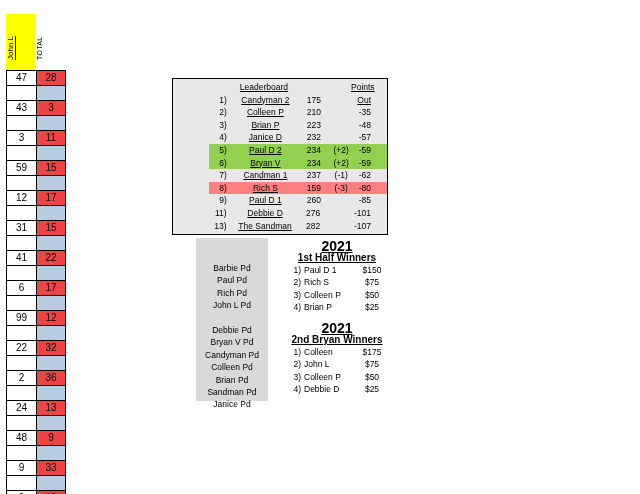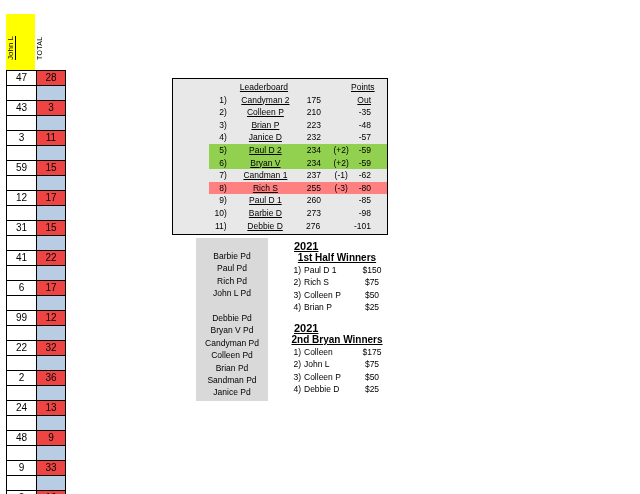--- a/index.html
+++ b/index.html
@@ -153,33 +153,34 @@
   .paid-item {
     font-size: 8.5px;
     line-height: 12.4px;
     text-align: center;
     white-space: nowrap;
   }
   .paid-item.spacer {
     height: 12.4px;
   }
   #paid-list {
-    padding-top: 12px;
+    padding-top: 24px;
   }
 
   
   .winners {
     position: absolute;
     width: 120px;
   }
   #winners-first { left: 286px; top: 240px; }
   #winners-second { left: 286px; top: 322px; }
   .win-year {
-    font-size: 11px;
+    font-size: 14px;
     line-height: 12px;
+    text-align: center;
     font-weight: bold;
     text-decoration: underline;
     width: 86px;
     margin-left: 8px;
   }
   .win-title {
     font-size: 10px;
     line-height: 12px;
     text-align: center;
     font-weight: bold;
@@ -395,44 +396,44 @@
       <div class="lb-row">
         <div class="lb-rank">7)</div>
         <div class="lb-name">Candman 1</div>
         <div class="lb-score">237</div>
         <div class="lb-delta">(-1)</div>
         <div class="lb-out">-62</div>
       </div>
       <div class="lb-row red">
         <div class="lb-rank">8)</div>
         <div class="lb-name">Rich S</div>
-        <div class="lb-score">255</div>
+        <div class="lb-score">159</div>
         <div class="lb-delta">(-3)</div>
         <div class="lb-out">-80</div>
       </div>
       <div class="lb-row">
         <div class="lb-rank">9)</div>
         <div class="lb-name">Paul D 1</div>
         <div class="lb-score">260</div>
         <div class="lb-delta"></div>
         <div class="lb-out">-85</div>
       </div>
       <div class="lb-row">
-        <div class="lb-rank">10)</div>
-        <div class="lb-name">Barbie D</div>
-        <div class="lb-score">273</div>
-        <div class="lb-delta"></div>
-        <div class="lb-out">-98</div>
-      </div>
-      <div class="lb-row">
         <div class="lb-rank">11)</div>
         <div class="lb-name">Debbie D</div>
         <div class="lb-score">276</div>
         <div class="lb-delta"></div>
         <div class="lb-out">-101</div>
+      </div>
+      <div class="lb-row">
+        <div class="lb-rank">13)</div>
+        <div class="lb-name">The Sandman</div>
+        <div class="lb-score">282</div>
+        <div class="lb-delta"></div>
+        <div class="lb-out">-107</div>
       </div>
     </div>
 </div>
 
 <div id="paid-panel">
   <div id="paid-list">
       <div class="paid-item">Barbie Pd</div>
       <div class="paid-item">Paul Pd</div>
       <div class="paid-item">Rich Pd</div>
       <div class="paid-item">John L Pd</div>

